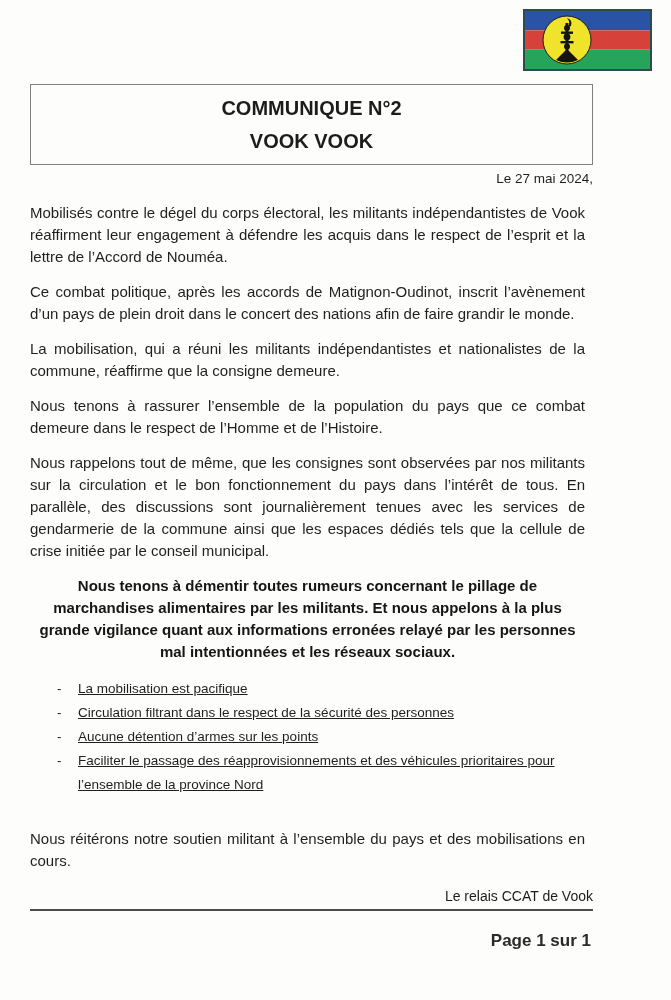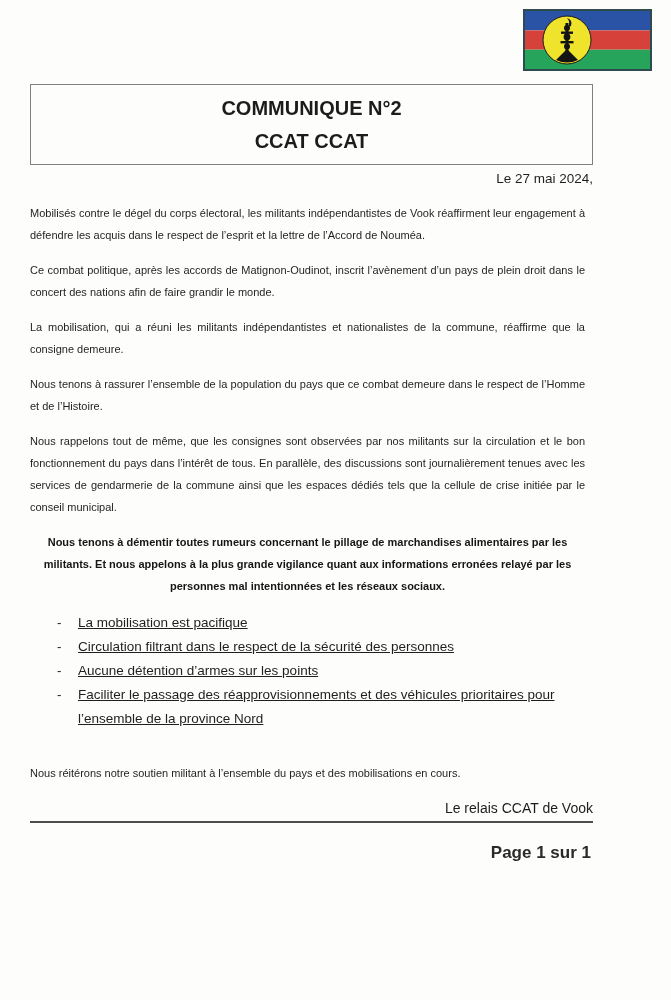--- a/index.html
+++ b/index.html
@@ -26,21 +26,21 @@
     display:flex;flex-direction:column;justify-content:space-evenly;
     text-align:center;
   }
   .title-line{
     font-size:20px;font-weight:700;color:#1c1c1c;line-height:22px;
   }
   .date-line{
     margin-top:5px;text-align:right;font-size:13.5px;color:#1f1f1f;line-height:18px;
   }
   .para{
-    margin:0 8px 13px 0;font-size:11px;line-height:22px;
+    margin:0 8px 13px 0;font-size:15px;line-height:22px;
     text-align:justify;color:#1f1f1f;
   }
   .para.first{margin-top:14px;}
   .para.center-bold{
     text-align:center;font-weight:700;color:#161616;margin-bottom:14px;
   }
   .bullets{margin:2px 0 0 0;padding:0;list-style:none;}
   .bullet-item{
     display:flex;align-items:flex-start;
     font-size:13.5px;line-height:24px;color:#1f1f1f;
@@ -80,21 +80,21 @@
         <rect x="40.5" y="12" width="3" height="30"></rect>
         <path d="M42 38 l11 11 q-11 5 -22 0 z"></path>
       </g>
     </svg>
   </div>
 
   <div class="content">
 
     <div class="title-box">
       <div class="title-line">COMMUNIQUE N°2</div>
-      <div class="title-line">CCAT CCAT</div>
+      <div class="title-line">VOOK VOOK</div>
     </div>
 
     <div class="date-line">Le 27 mai 2024,</div>
 
     <p class="para first">Mobilisés contre le dégel du corps électoral, les militants indépendantistes de Vook réaffirment leur engagement à défendre les acquis dans le respect de l’esprit et la lettre de l’Accord de Nouméa.</p>
     <p class="para">Ce combat politique, après les accords de Matignon-Oudinot, inscrit l’avènement d’un pays de plein droit dans le concert des nations afin de faire grandir le monde.</p>
     <p class="para">La mobilisation, qui a réuni les militants indépendantistes et nationalistes de la commune, réaffirme que la consigne demeure.</p>
     <p class="para">Nous tenons à rassurer l’ensemble de la population du pays que ce combat demeure dans le respect de l’Homme et de l’Histoire.</p>
     <p class="para">Nous rappelons tout de même, que les consignes sont observées par nos militants sur la circulation et le bon fonctionnement du pays dans l’intérêt de tous. En parallèle, des discussions sont journalièrement tenues avec les services de gendarmerie de la commune ainsi que les espaces dédiés tels que la cellule de crise initiée par le conseil municipal.</p>
     <p class="para center-bold">Nous tenons à démentir toutes rumeurs concernant le pillage de marchandises alimentaires par les militants. Et nous appelons à la plus grande vigilance quant aux informations erronées relayé par les personnes mal intentionnées et les réseaux sociaux.</p>

